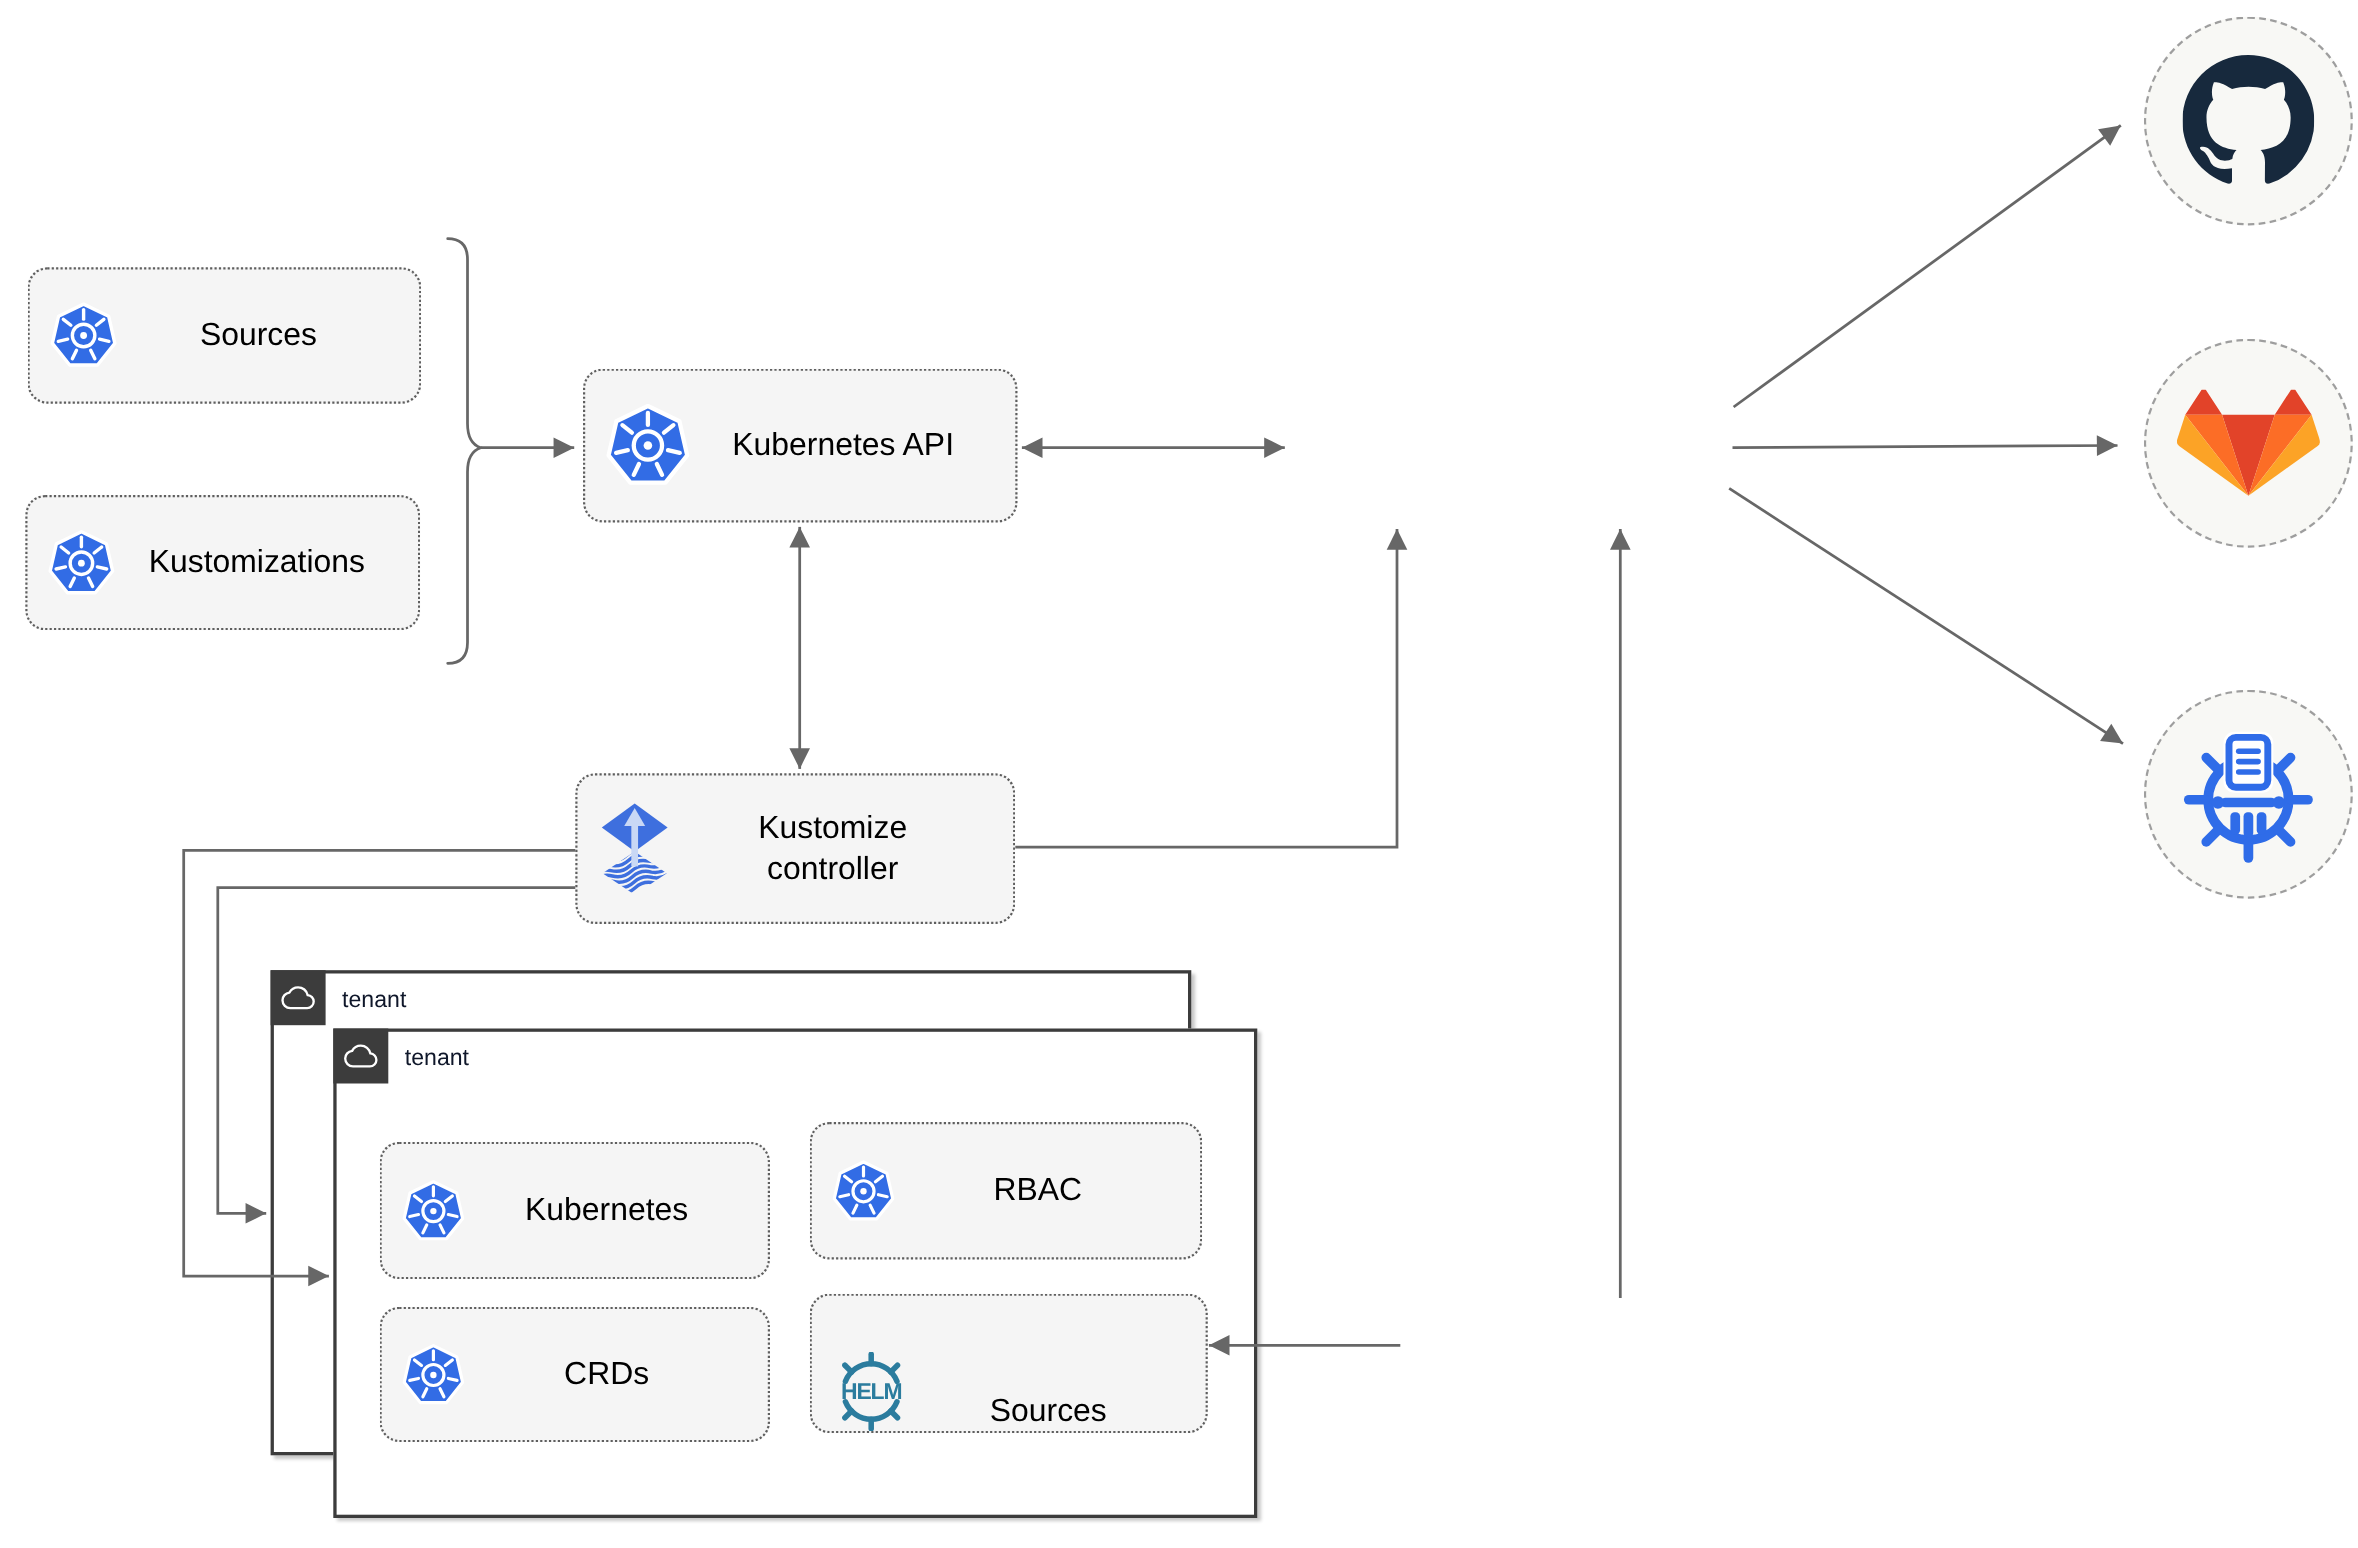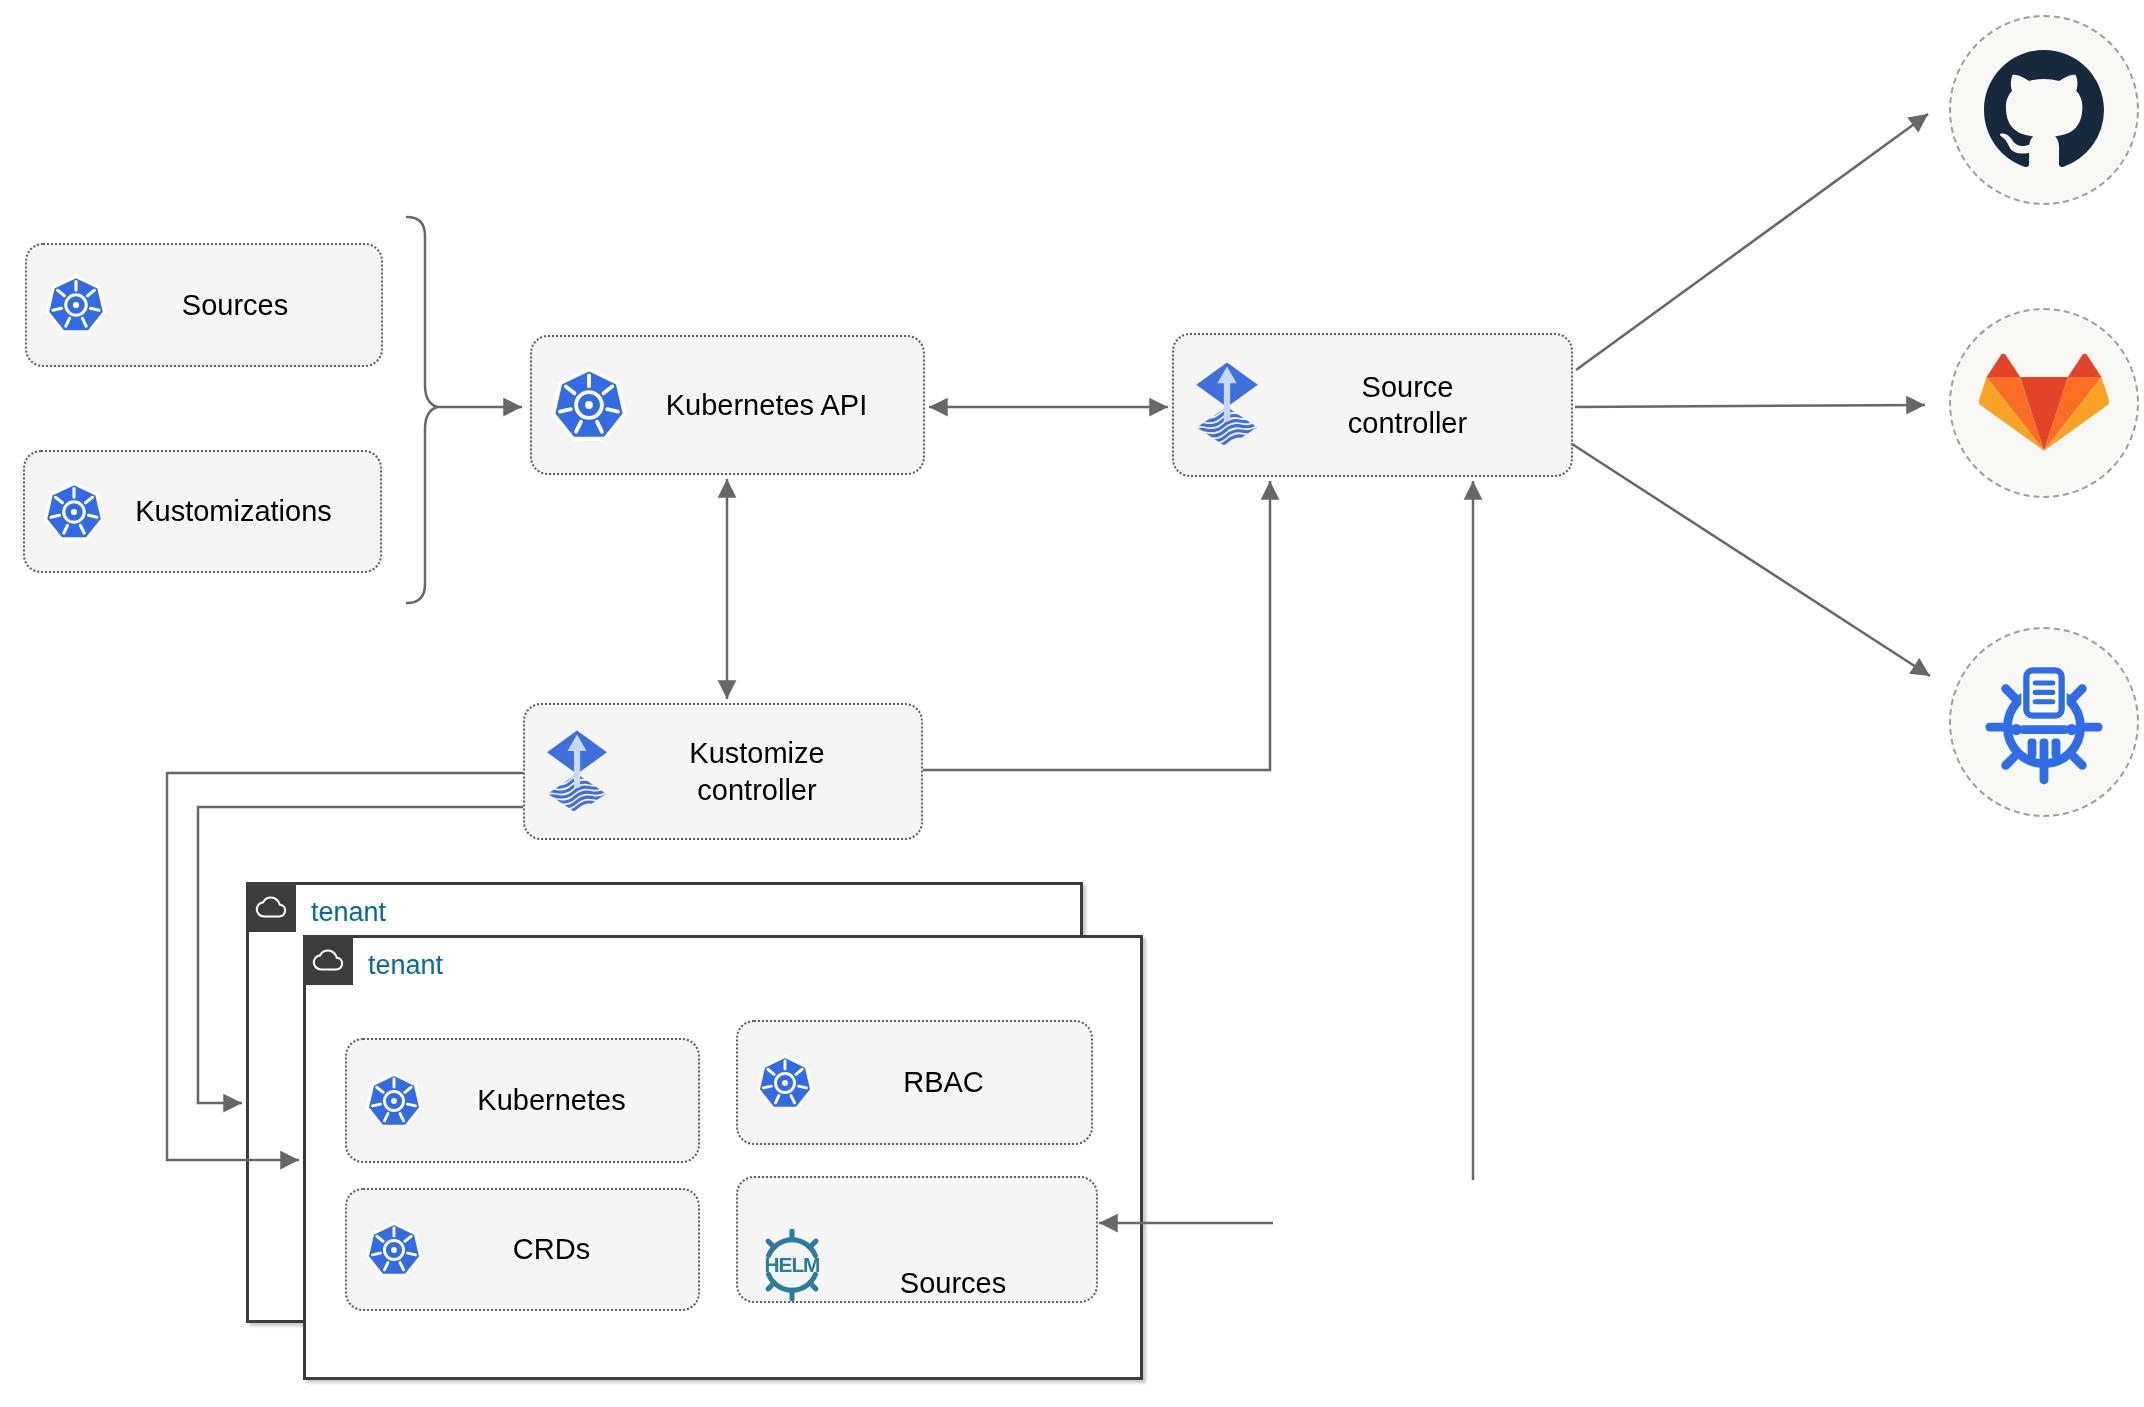--- a/index.html
+++ b/index.html
@@ -11,21 +11,21 @@
           display:flex;align-items:center;padding:0 18px;z-index:8;}
   .resbox .lbl{flex:1;text-align:center;font-size:29px;color:#000;line-height:1.25;}
   .resbox .lbl span{display:inline-block;max-width:185px;}
   .resbox .lbl.oneline span{max-width:none;}
   .smalllbl{font-size:28px;}
   .icon{flex:0 0 auto;}
   
   .tenant{background:#ffffff;border:3px solid #3c3c3c;box-shadow:3px 3px 3px rgba(0,0,0,.22);}
   .tenant .badge{position:absolute;left:-3px;top:-3px;width:50px;height:50px;background:#3c3c3c;
                  display:flex;align-items:center;justify-content:center;}
-  .tenant .tlabel{position:absolute;left:62px;top:12px;font-size:27px;color:#0369a1;}
+  .tenant .tlabel{position:absolute;left:62px;top:12px;font-size:21px;color:#0f172a;}
   
   .circle{border:2px dashed #9e9e9e;border-radius:50%;background:#f8f8f5;
           display:flex;align-items:center;justify-content:center;z-index:8;}
   
   .edges{position:absolute;left:0;top:0;z-index:40;pointer-events:none;}
   .defs-hidden{position:absolute;width:0;height:0;overflow:hidden;}
 </style>
 </head>
 <body>
 
@@ -190,26 +190,20 @@
     <div class="lbl oneline"><span>Kustomizations</span></div>
   </div>
 
   <div class="shape resbox" style="left:530px;top:335px;width:395px;height:140px;">
     <svg class="icon" width="78" height="78">
         <use href="#sym-k8s"></use>
       </svg>
     <div class="lbl oneline"><span>Kubernetes API</span></div>
   </div>
 
-  <div class="shape resbox" style="left:1172px;top:333px;width:401px;height:144px;">
-    <svg class="icon" width="70" height="88">
-        <use href="#sym-flux"></use>
-      </svg>
-    <div class="lbl"><span>Source controller</span></div>
-  </div>
 
   <div class="shape resbox" style="left:523px;top:703px;width:400px;height:137px;align-items:center;">
     <svg class="icon" width="68" height="86">
         <use href="#sym-flux"></use>
       </svg>
     <div class="lbl"><span>Kustomize controller</span></div>
   </div>
 
 
   <div class="shape circle" style="left:1949px;top:15px;width:190px;height:190px;">

